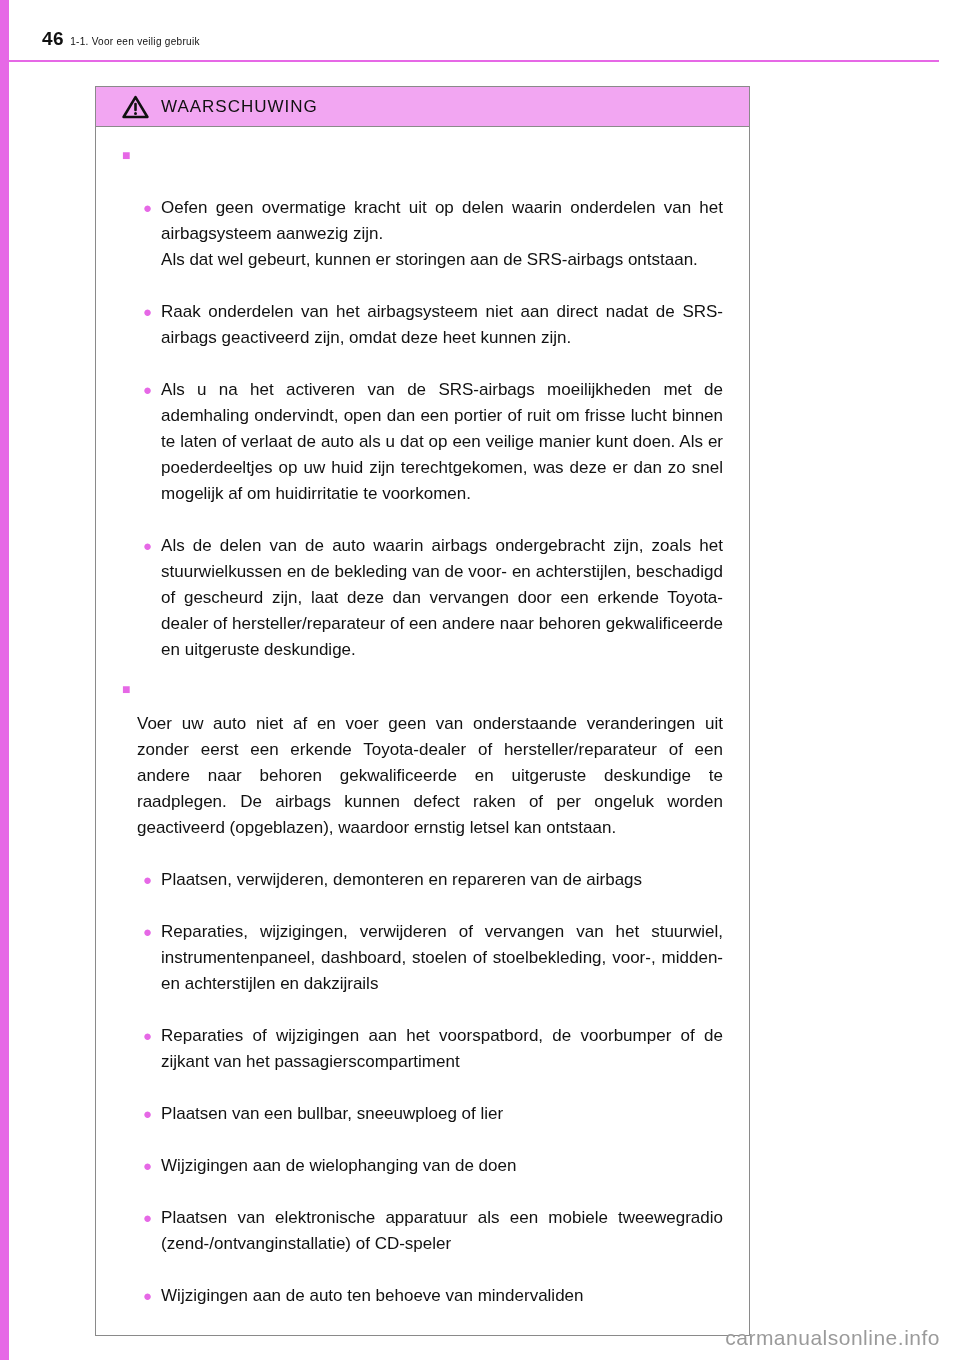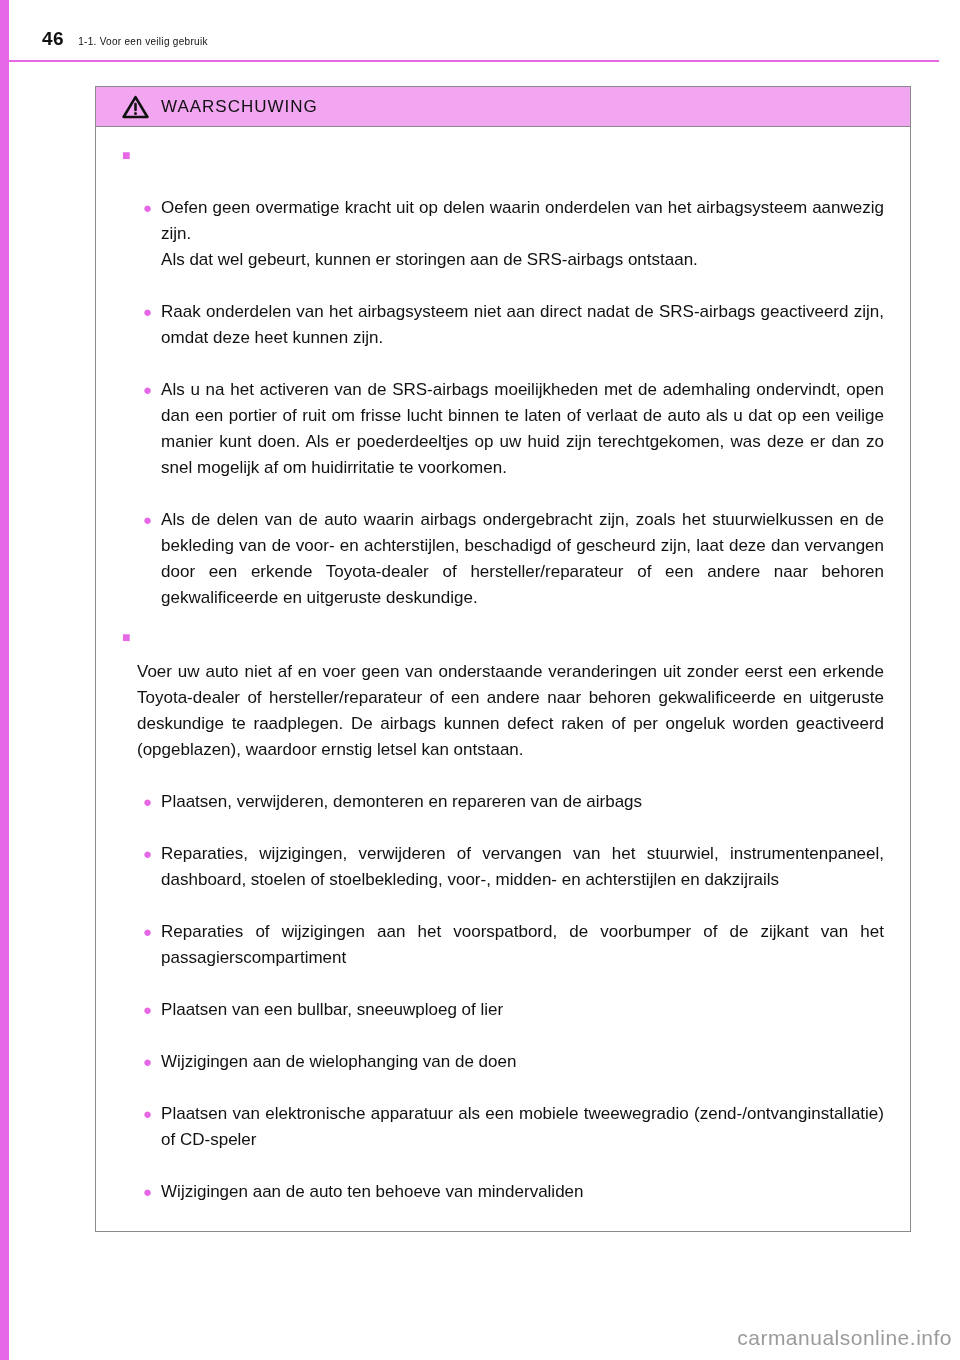--- a/index.html
+++ b/index.html
@@ -15,34 +15,34 @@
     position: absolute;
     left: 0; top: 0;
     width: 9px; height: 1360px;
     background: var(--accent, #e668e6);
   }
   .page-header {
     position: absolute;
     left: 42px; top: 28px;
     display: flex;
     align-items: baseline;
-    gap: 14px;
+    gap: 6px;
   }
   .page-num { font-size: 19px; font-weight: bold; letter-spacing: .5px; }
   .chapter { font-size: 10px; letter-spacing: .3px; }
   .header-rule {
     position: absolute;
     left: 9px; top: 60px;
     width: 930px; height: 2px;
     background: var(--accent, #e668e6);
   }
   .warning-box {
     position: absolute;
     left: 95px; top: 86px;
-    width: 816px;
+    width: 655px;
     border: 1px solid var(--border, #8a8a8a);
     background: #ffffff;
   }
   .warning-title-band {
     height: 40px;
     background: var(--band, #f2a6f2);
     display: flex;
     align-items: center;
     gap: 12px;
     padding-left: 26px;
@@ -95,21 +95,21 @@
     flex: 0 0 auto;
   }
   .bullet-text {
     flex: 1;
     text-align: justify;
     white-space: pre-line;
     margin-top: 16px;
   }
   .watermark {
     position: absolute;
-    right: 8px; bottom: 10px;
+    right: 20px; bottom: 10px;
     font-size: 21px;
     letter-spacing: .5px;
     color: var(--watermark, #9a9a9a);
     text-shadow: 0 1px 0 rgba(255,255,255,.8);
   }
 </style>
 </head>
 <body>
 
 <div class="left-bar"></div>

